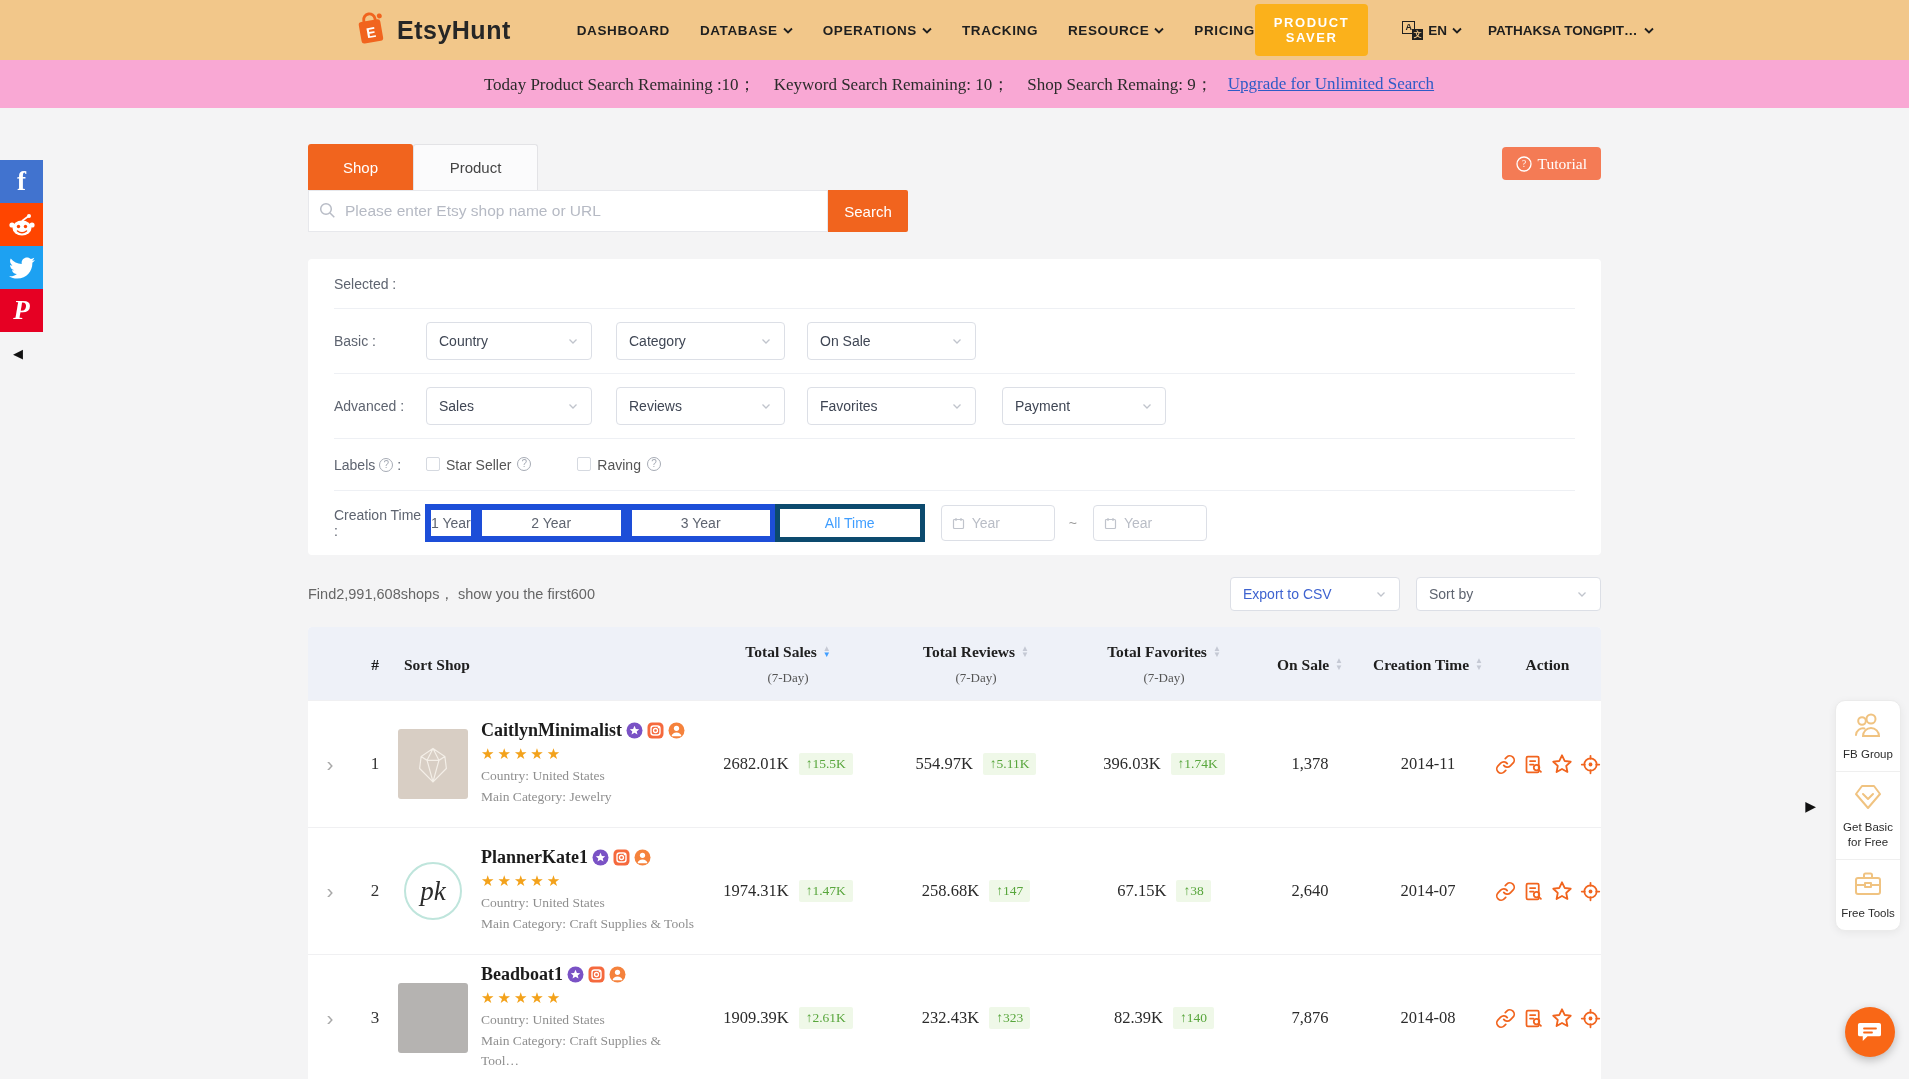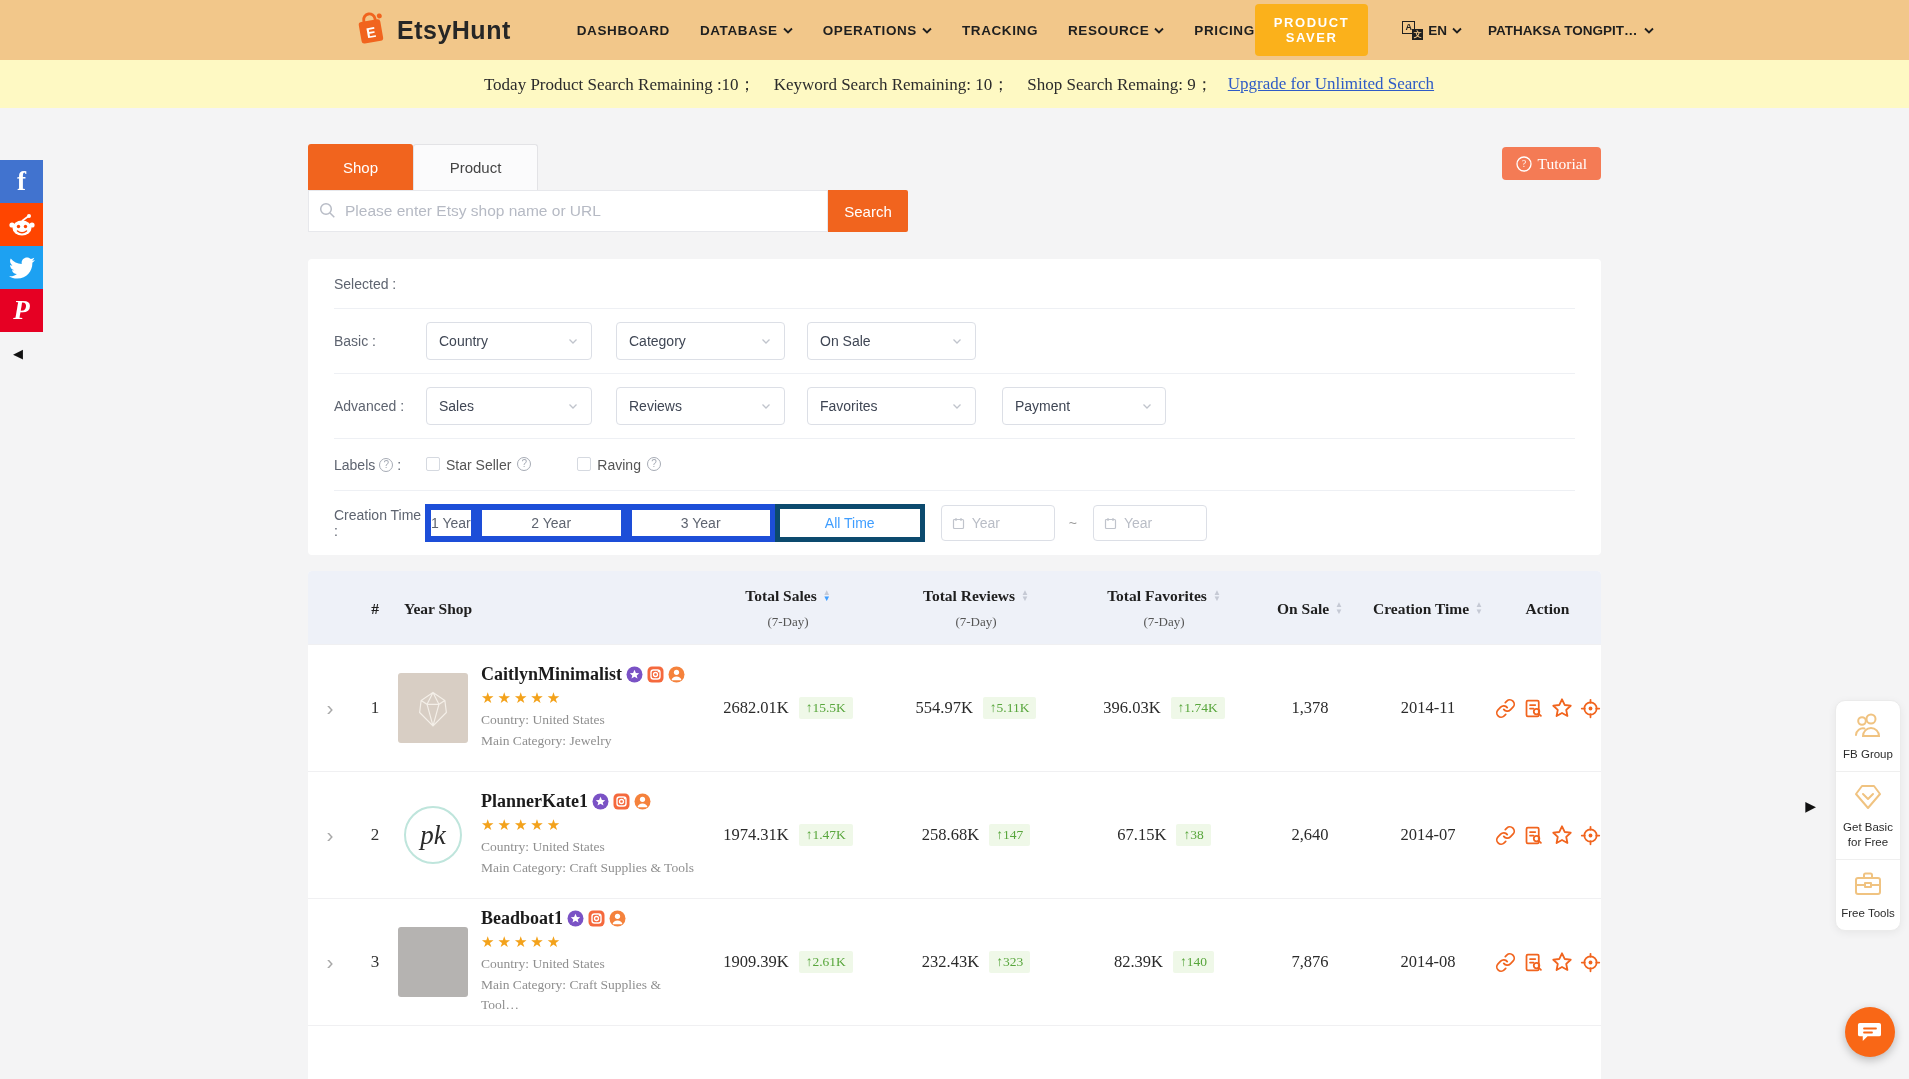--- a/index.html
+++ b/index.html
@@ -22,21 +22,21 @@
     font-weight:700;color:#1f1f1f;cursor:pointer}
   .lang-icon{position:relative;width:21px;height:19px;display:inline-block}
   .li-a{position:absolute;left:0;top:0;width:13px;height:13px;border:1.5px solid #1f1f1f;
     font-size:9px;font-weight:700;display:flex;align-items:center;justify-content:center;color:#1f1f1f}
   .li-w{position:absolute;right:0;bottom:0;width:11px;height:11px;background:#1f1f1f;
     color:#F2C78A;font-size:8px;display:flex;align-items:center;justify-content:center}
   .user{display:flex;align-items:center;gap:6px;margin-left:26px;font-size:13.5px;
     font-weight:700;color:#1f1f1f;cursor:pointer;white-space:nowrap}
 
   
-  .notice{height:48px;background:#fef9c3;display:flex;align-items:center;justify-content:center;
+  .notice{height:48px;background:#f9a8d4;display:flex;align-items:center;justify-content:center;
     font-family:"Liberation Serif",serif;font-size:17px;color:#2b2b2b}
   .notice span{margin:0 9px}
   .notice a{color:#2E5BC6;text-decoration:underline;margin-left:6px;cursor:pointer}
 
   
   .social{position:absolute;left:0;top:160px;display:flex;flex-direction:column;z-index:9}
   .soc{width:43px;height:43px;display:flex;align-items:center;justify-content:center;cursor:pointer}
   .soc-fb{background:#4173CF}.soc-rd{background:#FF4500}.soc-tw{background:#1DA1F2}.soc-pi{background:#E60023}
   .soc-letter{color:#fff;font-weight:700;font-size:27px;font-family:"Liberation Serif",serif}
   .soc-collapse{color:#111;font-size:13px;margin:14px 0 0 13px;cursor:pointer}
@@ -363,26 +363,43 @@
         <svg width="13" height="13" viewBox="0 0 13 13">
           <rect x="1.5" y="2.5" width="10" height="9" rx="1" fill="none" stroke="#C0C4CC" stroke-width="1.2"></rect>
           <line x1="4" y1="1" x2="4" y2="4" stroke="#C0C4CC" stroke-width="1.2"></line>
           <line x1="9" y1="1" x2="9" y2="4" stroke="#C0C4CC" stroke-width="1.2"></line>
         </svg>
         <input placeholder="Year" style="">
       </div>
     </div>
   </div>
 
+  <div class="results-bar">
+    <span class="results-text">Find2,991,608shops，  show you the first600</span>
+    <div class="results-actions">
+      <div class="box-btn box-export">
+          <span>Export to CSV</span>
+        <svg width="12" height="12" viewBox="0 0 12 12">
+            <path d="M2.5 4.5 L6 8 L9.5 4.5" fill="none" stroke="#C0C4CC" stroke-width="1.3"></path>
+          </svg>
+        </div>
+      <div class="box-btn box-sort">
+          <span>Sort by</span>
+        <svg width="12" height="12" viewBox="0 0 12 12">
+            <path d="M2.5 4.5 L6 8 L9.5 4.5" fill="none" stroke="#C0C4CC" stroke-width="1.3"></path>
+          </svg>
+        </div>
+    </div>
+  </div>
 
   <div class="table-card">
     <div class="thead">
       <div class="th c-expand"></div>
       <div class="th c-rank">#</div>
-      <div class="th c-shop th-shop">Year Shop</div>
+      <div class="th c-shop th-shop">Sort Shop</div>
       <div class="th c-stat">
         <span class="th-line">
             <span>Total Sales</span>
           <span class="sorts">
               <i>▲</i>
               <i class="active">▼</i>
             </span>
           </span>
         <span class="th-sub">(7-Day)</span>
       </div>

